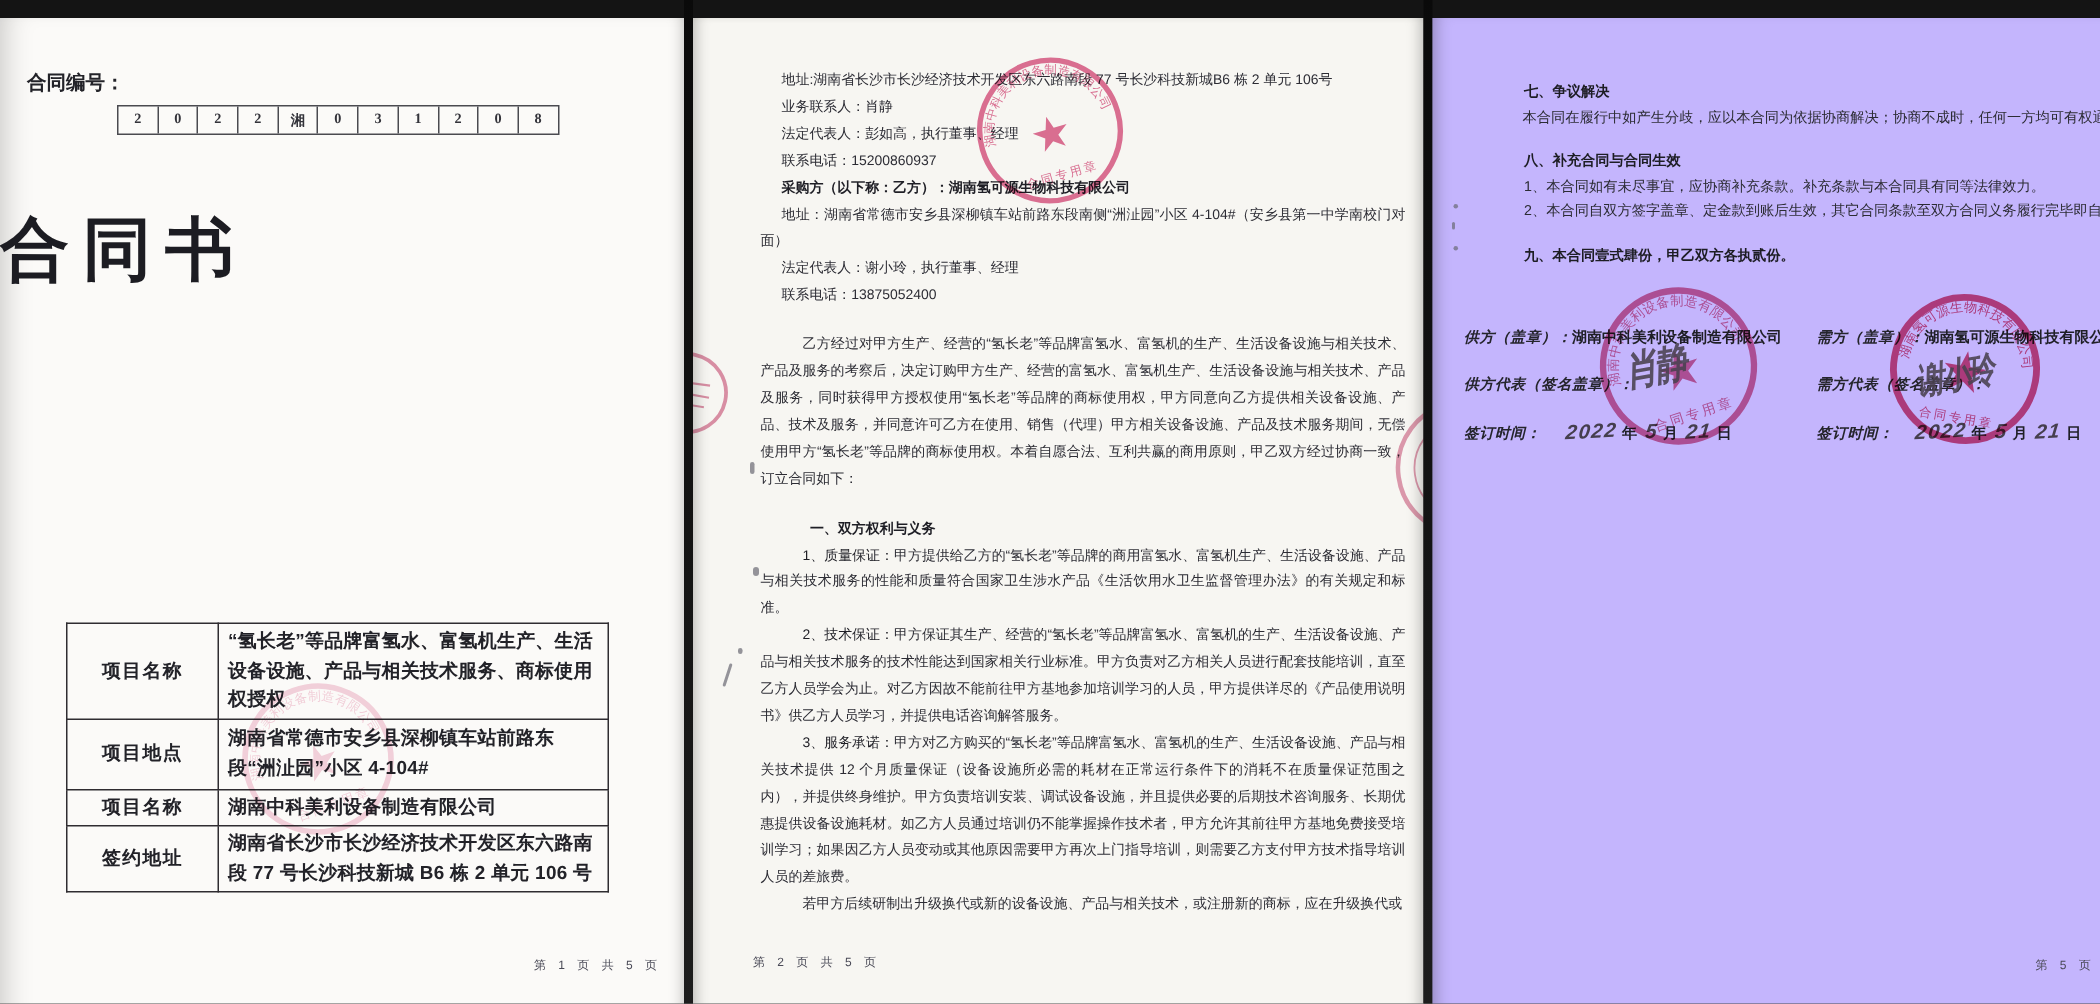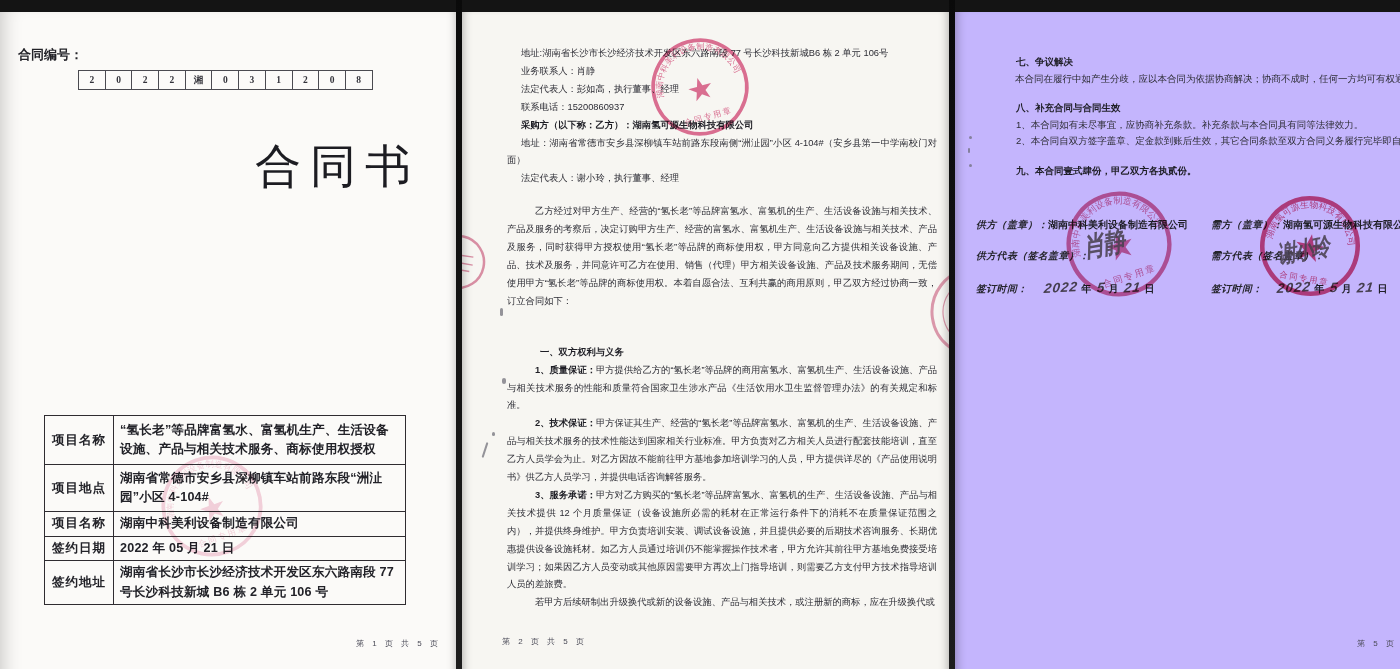--- a/index.html
+++ b/index.html
@@ -19,41 +19,41 @@
   .divider{position:absolute;top:0;height:669px;background:linear-gradient(#0a0a0a,#1d1d1d);}
   #div1{left:456px;width:6px;}
   #div2{left:949px;width:6px;}
 
   
   .cno-label{position:absolute;left:18px;top:34px;font-size:13px;font-weight:bold;color:#232329;}
   .cno-grid{position:absolute;left:78px;top:58px;display:flex;border:1px solid #4a4a50;}
   .dcell{width:25.7px;height:18px;border-right:1px solid #4a4a50;display:flex;align-items:center;justify-content:center;
     font-size:9.5px;font-weight:bold;color:#33333a;font-family:"Liberation Serif","DejaVu Serif",serif;}
   .dcell:last-child{border-right:none;}
-  .doc-title{position:absolute;left:0;top:124px;width:420px;text-align:right;
-    font-size:46px;font-weight:400;letter-spacing:9px;color:#1c1c22;}
+  .doc-title{position:absolute;left:0;top:124px;width:420px;text-align:left;
+    font-size:46px;font-weight:700;letter-spacing:9px;color:#1c1c22;}
   table.info{position:absolute;left:44px;top:403px;width:362px;border-collapse:collapse;table-layout:fixed;}
   table.info td{border:1.7px solid #2f2c31;font-weight:bold;color:#222228;vertical-align:middle;}
-  td.tlabel{width:68px;text-align:center;font-size:12.5px;letter-spacing:1px;padding:2px 0;}
+  td.tlabel{width:68px;text-align:center;font-size:12.5px;letter-spacing:1px;padding:2px 16px;}
   td.tvalue{font-size:12.6px;line-height:19.5px;padding:2px 6px;letter-spacing:.2px;margin-top:14px;}
   tr.r1 td{height:44px;} tr.r2 td{height:42px;} tr.r3 td{height:19px;}
   tr.r4 td{height:19px;} tr.r5 td{height:18px;} tr.r6 td{height:39px;}
   .pfoot{position:absolute;font-size:8px;letter-spacing:3px;color:#4a4a57;}
   #foot1{left:356px;top:626px;} #foot2{left:40px;top:624px;} #foot3{left:402px;top:626px;white-space:nowrap;}
 
   
   .body2{position:absolute;left:45px;top:33px;width:430px;font-size:9.3px;line-height:17.9px;
     color:#2c2c34;text-align:justify;}
   .pline{padding-left:14px;}
   .phead{font-weight:bold;color:#1f1f26;}
   .addr{text-indent:14px;padding-left:0;}
   .para{text-indent:28px;margin:0;}
   .gap{height:15px;}
-  .sect{font-weight:bold;color:#1e1e25;padding-left:33px;margin-top:18px;}
-  .lead{font-weight:bold;color:#1e1e25;}
+  .sect{font-weight:bold;color:#1e1e25;padding-left:33px;}
+  .lead{font-weight:normal;color:#1e1e25;}
 
   .body3{position:absolute;left:21px;top:42px;width:524px;font-size:9.5px;line-height:16.6px;color:#2c2c34;}
   .b3sect{font-weight:bold;color:#1d1d24;padding-left:40px;margin-top:0;}
   .b3para{text-indent:39px;margin:0;}
   .b3item{padding-left:40px;white-space:nowrap;}
   .gap3{height:13px;}
 
   
   .signrow{position:absolute;white-space:nowrap;font-size:10px;}
   .slabel{font-style:italic;font-weight:bold;font-size:9.8px;color:#25252c;letter-spacing:.5px;}
@@ -96,24 +96,20 @@
       <td class="tlabel">项目名称</td>
       <td class="tvalue">“氢长老”等品牌富氢水、富氢机生产、生活设备设施、产品与相关技术服务、商标使用权授权</td>
         </tr>
     <tr class="r2">
       <td class="tlabel">项目地点</td>
       <td class="tvalue">湖南省常德市安乡县深柳镇车站前路东段“洲沚园”小区 4-104#</td>
         </tr>
     <tr class="r3">
       <td class="tlabel">项目名称</td>
       <td class="tvalue">湖南中科美利设备制造有限公司</td>
-        </tr>
-    <tr class="r5">
-      <td class="tlabel">签约日期</td>
-      <td class="tvalue">2022 年 05 月 21 日</td>
         </tr>
     <tr class="r6">
       <td class="tlabel">签约地址</td>
       <td class="tvalue">湖南省长沙市长沙经济技术开发区东六路南段 77 号长沙科技新城 B6 栋 2 单元 106 号</td>
         </tr>
   </tbody>
     </table>
 
   <div class="stamp" style="left:156px;top:438px;opacity:.25;">
     <svg width="112" height="112" viewBox="0 0 120 120" style="transform:rotate(-20deg);">
@@ -134,20 +130,21 @@
 
 <div class="page" id="page2">
   <div class="body2">
     <div class="addr">地址:湖南省长沙市长沙经济技术开发区东六路南段 77 号长沙科技新城B6 栋 2 单元 106号</div>
     <div class="pline">业务联系人：肖静</div>
     <div class="pline">法定代表人：彭如高，执行董事、经理</div>
     <div class="pline">联系电话：15200860937</div>
     <div class="pline phead">采购方（以下称：乙方）：湖南氢可源生物科技有限公司</div>
     <div class="addr">地址：湖南省常德市安乡县深柳镇车站前路东段南侧“洲沚园”小区 4-104#（安乡县第一中学南校门对面）</div>
     <div class="pline">法定代表人：谢小玲，执行董事、经理</div>
+    <div class="pline">联系电话：13875052400</div>
     <div class="gap"></div>
     <p class="para">乙方经过对甲方生产、经营的“氢长老”等品牌富氢水、富氢机的生产、生活设备设施与相关技术、产品及服务的考察后，决定订购甲方生产、经营的富氢水、富氢机生产、生活设备设施与相关技术、产品及服务，同时获得甲方授权使用“氢长老”等品牌的商标使用权，甲方同意向乙方提供相关设备设施、产品、技术及服务，并同意许可乙方在使用、销售（代理）甲方相关设备设施、产品及技术服务期间，无偿使用甲方“氢长老”等品牌的商标使用权。本着自愿合法、互利共赢的商用原则，甲乙双方经过协商一致，订立合同如下：</p>
     <div class="gap"></div>
     <div class="sect">一、双方权利与义务</div>
     <p class="para"><span class="lead">1、质量保证：</span><span>甲方提供给乙方的“氢长老”等品牌的商用富氢水、富氢机生产、生活设备设施、产品与相关技术服务的性能和质量符合国家卫生涉水产品《生活饮用水卫生监督管理办法》的有关规定和标准。</span></p>
     <p class="para"><span class="lead">2、技术保证：</span><span>甲方保证其生产、经营的“氢长老”等品牌富氢水、富氢机的生产、生活设备设施、产品与相关技术服务的技术性能达到国家相关行业标准。甲方负责对乙方相关人员进行配套技能培训，直至乙方人员学会为止。对乙方因故不能前往甲方基地参加培训学习的人员，甲方提供详尽的《产品使用说明书》供乙方人员学习，并提供电话咨询解答服务。</span></p>
     <p class="para"><span class="lead">3、服务承诺：</span><span>甲方对乙方购买的“氢长老”等品牌富氢水、富氢机的生产、生活设备设施、产品与相关技术提供 12 个月质量保证（设备设施所必需的耗材在正常运行条件下的消耗不在质量保证范围之内），并提供终身维护。甲方负责培训安装、调试设备设施，并且提供必要的后期技术咨询服务、长期优惠提供设备设施耗材。如乙方人员通过培训仍不能掌握操作技术者，甲方允许其前往甲方基地免费接受培训学习；如果因乙方人员变动或其他原因需要甲方再次上门指导培训，则需要乙方支付甲方技术指导培训人员的差旅费。</span></p>
     <p class="para">若甲方后续研制出升级换代或新的设备设施、产品与相关技术，或注册新的商标，应在升级换代或</p>
   </div>
 

